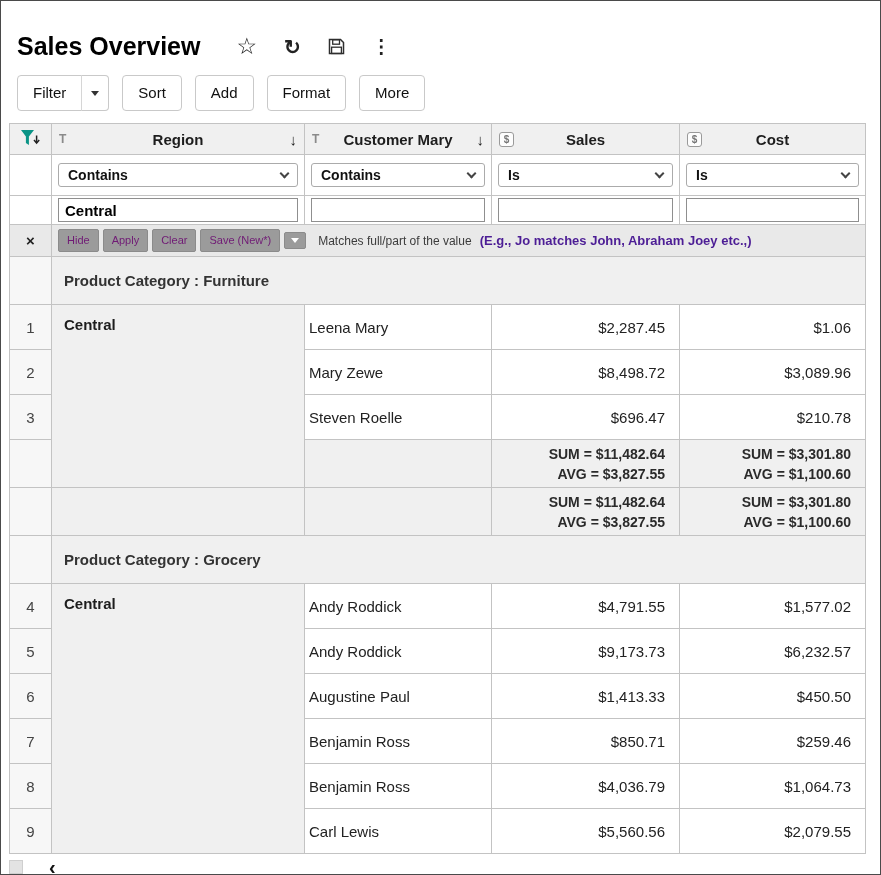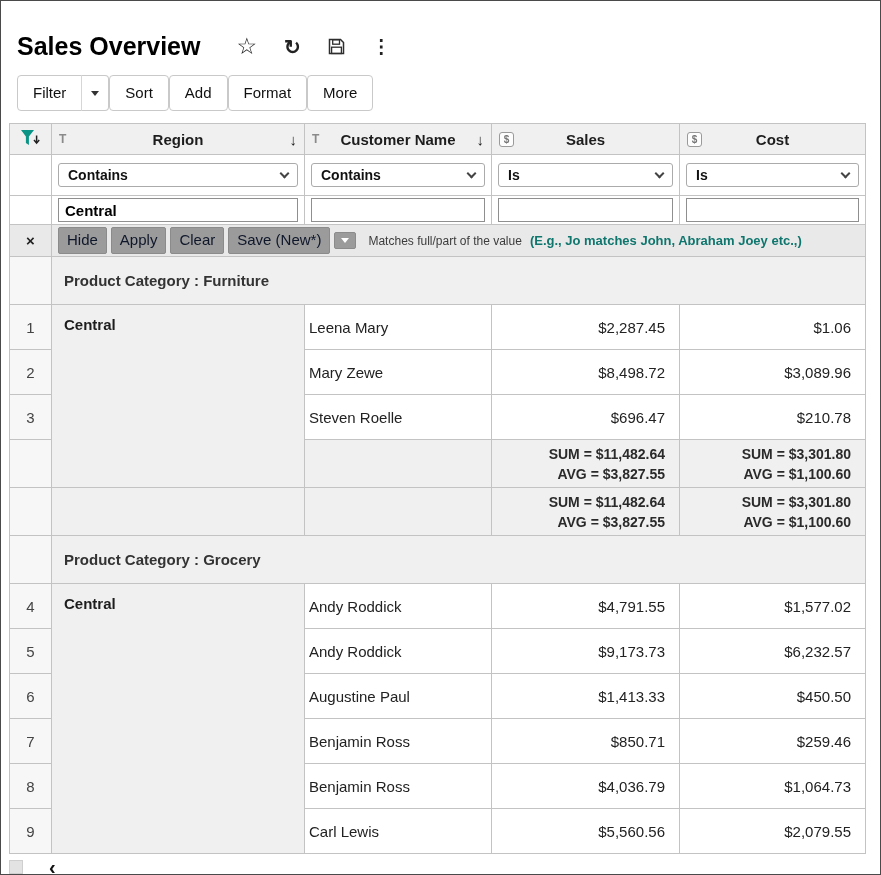--- a/index.html
+++ b/index.html
@@ -11,21 +11,21 @@
 
   
   .titlebar { display: flex; align-items: center; padding: 15px 16px 6px; margin-top: 16px; }
   .page-title { font-size: 25px; font-weight: bold; color: #000; margin-right: 36px; }
   .ticon { color: #222; margin-right: 27px; cursor: pointer; line-height: 1; display: inline-flex; align-items: center; }
   .ticon.star  { font-size: 23px; }
   .ticon.refresh { font-size: 20px; font-weight: bold; }
   .ticon.kebab { font-size: 19px; font-weight: bold; margin-right: 0; }
 
   
-  .toolbar { display: flex; padding: 8px 16px 12px; align-items: center; }
+  .toolbar { display: flex; gap: 13px; padding: 8px 16px 12px; align-items: center; }
   .tb-btn { font-family: inherit; font-size: 15px; color: #101010; background: #fff;
             border: 1px solid #c9c9c9; border-radius: 4px; padding: 8px 15px;
             cursor: pointer; line-height: 1.2; }
   .split { display: flex; }
   .split .split-main  { border-top-right-radius: 0; border-bottom-right-radius: 0; }
   .split .split-caret { border-left: 1px solid #d6d6d6; border-top-left-radius: 0; border-bottom-left-radius: 0;
                         padding: 8px 9px; display: flex; align-items: center; margin-left: -1px; }
   .caret-dark { width: 0; height: 0; border-left: 4px solid transparent; border-right: 4px solid transparent;
                 border-top: 5px solid #333; display: inline-block; }
 
@@ -51,27 +51,27 @@
           transform: rotate(45deg); margin-top: -4px; }
 
   .input-cell { background: #fff; padding: 2px 6px; height: 28px; }
   .flt-input  { width: 100%; height: 24px; border: 1px solid #8f8f8f; padding: 0 6px;
                 font-family: inherit; font-size: 15px; color: #000; }
   .flt-input.bold { font-weight: bold; }
 
   .action-row td { background: #e9e9e9; height: 32px; }
   .close-cell { text-align: center; color: #777; font-size: 18px; cursor: pointer; font-weight: bold; }
   .action-bar { display: flex; align-items: center; gap: 4px; padding: 0 4px 0 6px; white-space: nowrap; }
-  .gbtn { background: #9b9b9b; border: 1px solid #8b8b8b; color: #0f172a; font-size: 15px;
+  .gbtn { background: #9b9b9b; border: 1px solid #8b8b8b; color: #701a75; font-size: 11px;
           font-family: inherit; padding: 4px 8px; border-radius: 2px; cursor: pointer; line-height: 1.1; }
   .gbtn-caret { padding: 5px 6px; display: flex; align-items: center; }
   .caret-white { width: 0; height: 0; border-left: 4px solid transparent; border-right: 4px solid transparent;
                  border-top: 5px solid #fff; }
   .hint { margin-left: 8px; font-size: 12px; color: #3c3c3c; }
-  .hint-red { color: #0f766e; font-weight: bold; font-size: 13px; margin-left: 4px; }
+  .hint-red { color: #4c1d95; font-weight: bold; font-size: 13px; margin-left: 4px; }
 
   tr.grouprow { height: 48px; }
   td.grouphead { background: #f0f0f0; font-weight: bold; color: #333; padding: 0 12px; font-size: 15px; }
 
   tr.datarow { height: 45px; }
   td.numcell { background: #f7f7f7; text-align: center; color: #444; }
   td.region  { background: #f0f0f0; vertical-align: top; padding: 11px 12px; font-weight: bold; color: #1d1d1d; }
   td.cust    { padding: 0 4px; background: #fff; }
   td.money   { text-align: right; padding: 0 14px; background: #fff; }
 
@@ -139,21 +139,21 @@
       <th class="colhead">
         <span class="colhead-inner">
           <span class="type-ic">T</span>
           <span class="lbl">Region</span>
           <span class="sort-ic">↓</span>
         </span>
       </th>
       <th class="colhead">
         <span class="colhead-inner">
           <span class="type-ic">T</span>
-          <span class="lbl">Customer Name</span>
+          <span class="lbl">Customer Mary</span>
           <span class="sort-ic">↓</span>
         </span>
       </th>
       <th class="colhead">
         <span class="colhead-inner">
           <span class="cur-ic">$</span>
           <span class="lbl">Sales</span>
           <span class="sort-ic"></span>
         </span>
       </th>

